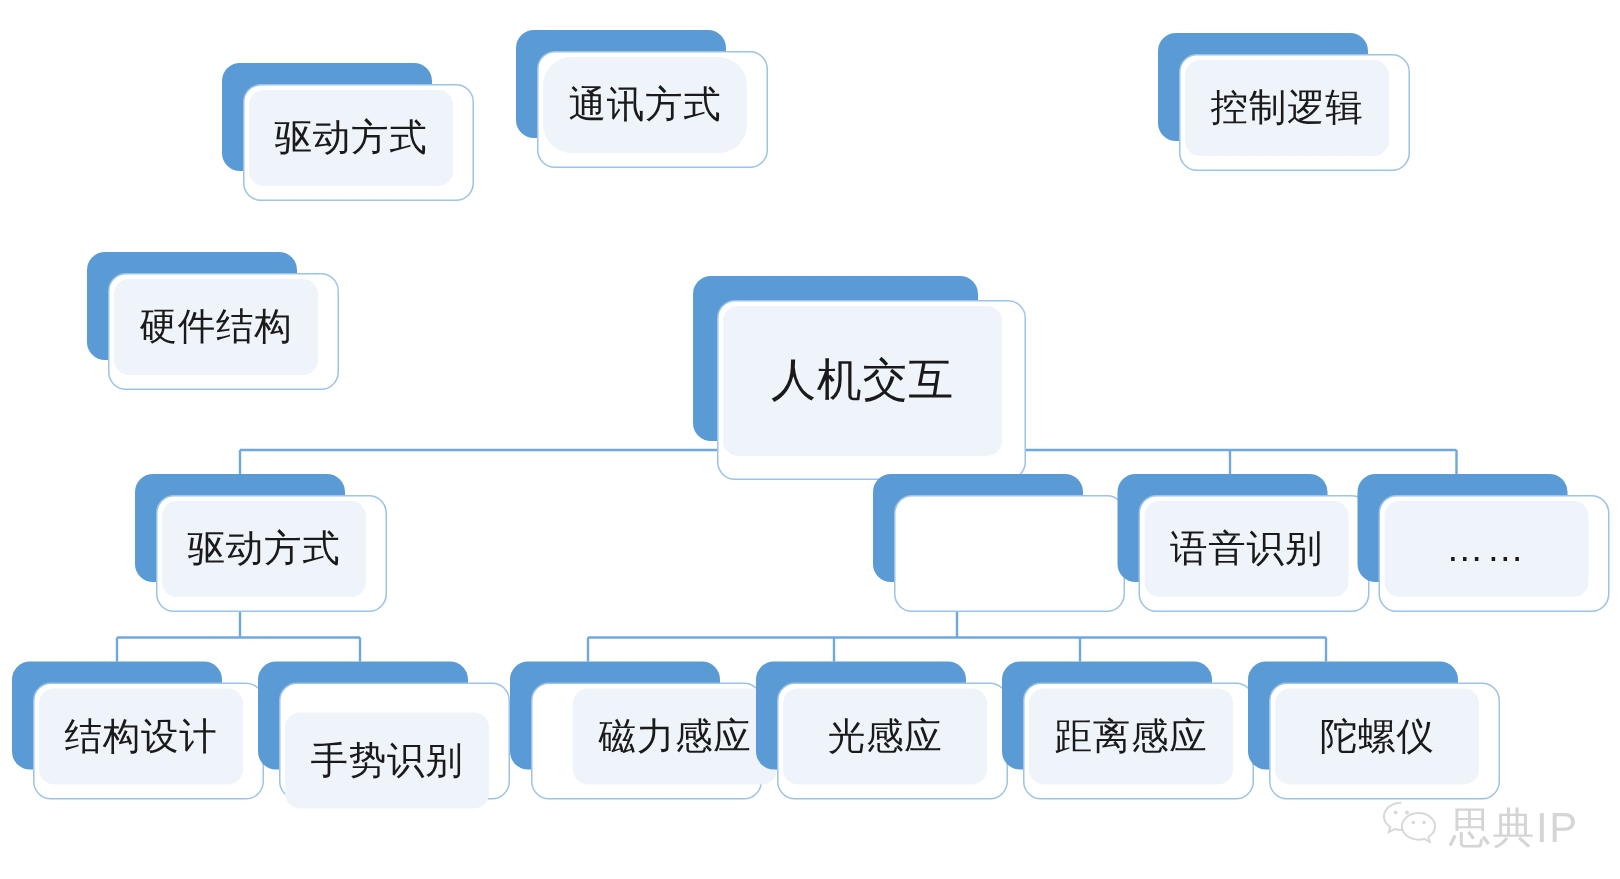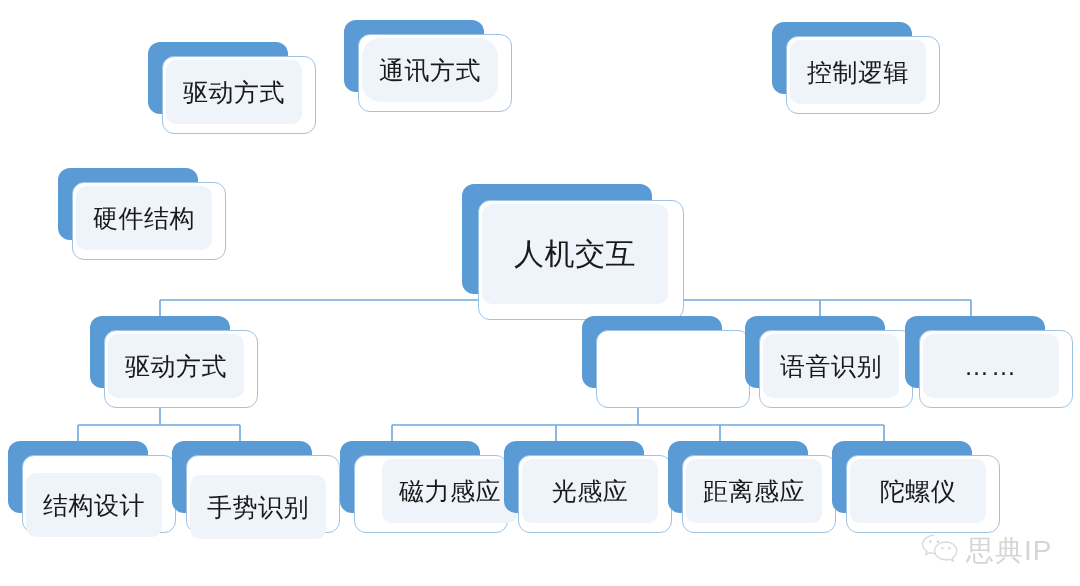--- a/index.html
+++ b/index.html
@@ -181,21 +181,21 @@
     <div class="plate" style="width:140px; height:72px;"></div>
     <div class="card" style="left:14px; top:14px; width:154px; height:78px;"></div>
     <div class="fill" style="left:18px; top:18px; width:136px; height:64px;">
       <span class="label">……</span>
     </div>
   </div>
 
   <div class="node small" style="left:8px; top:441px; width:168px; height:92px;">
     <div class="plate" style="width:140px; height:72px;"></div>
     <div class="card" style="left:14px; top:14px; width:154px; height:78px;"></div>
-    <div class="fill" style="left:18px; top:32px; width:136px; height:64px;">
+    <div class="fill" style="left:18px; top:18px; width:136px; height:64px;">
       <span class="label">结构设计</span>
     </div>
   </div>
 
   <div class="node small" style="left:172px; top:441px; width:168px; height:92px;">
     <div class="plate" style="width:140px; height:72px;"></div>
     <div class="card" style="left:14px; top:14px; width:154px; height:78px;"></div>
     <div class="fill" style="left:18px; top:34px; width:136px; height:64px;">
       <span class="label">手势识别</span>
     </div>

